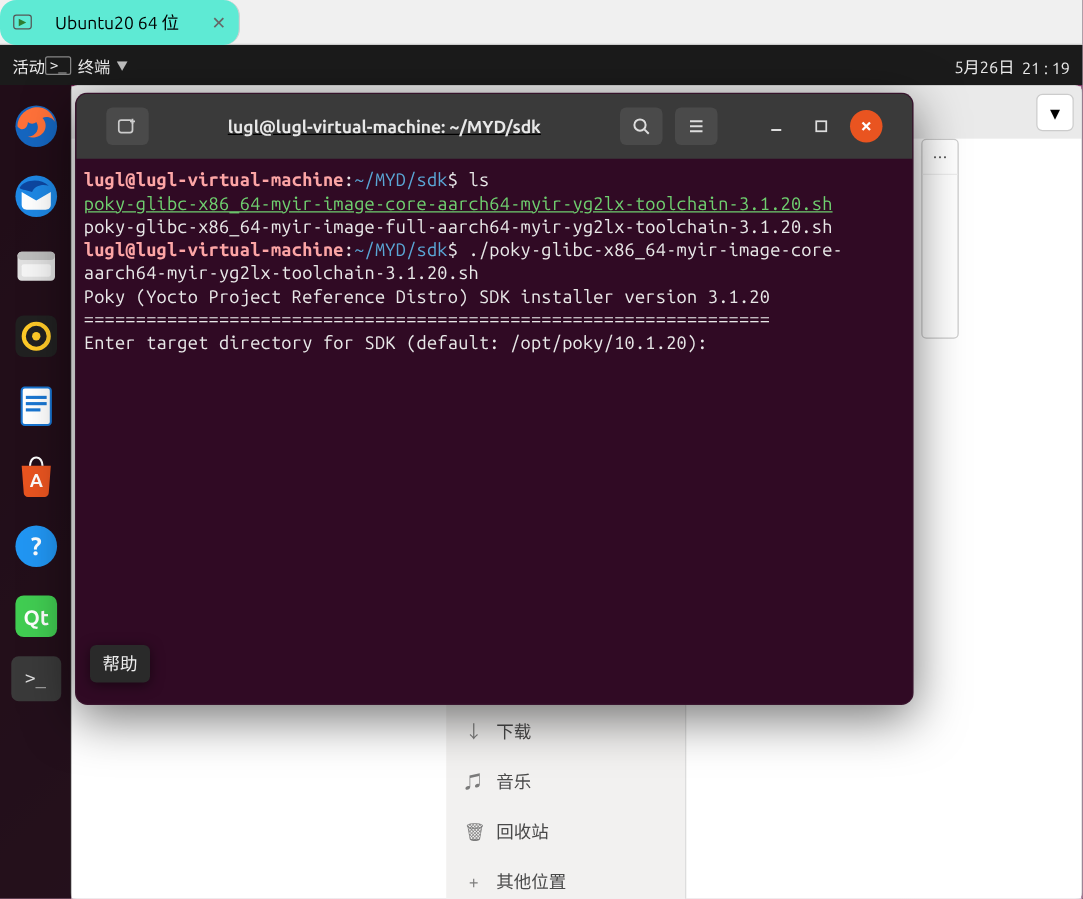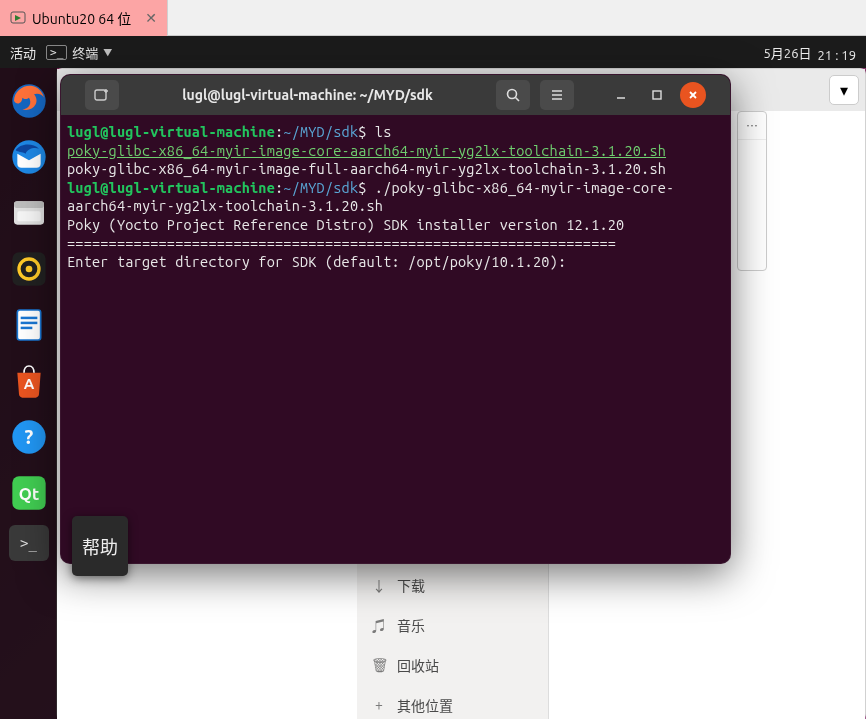--- a/index.html
+++ b/index.html
@@ -7,33 +7,34 @@
     width: 866px; height: 719px;
     font-family: "Ubuntu", "Noto Sans CJK SC", sans-serif;
     background: #fff; overflow: hidden; position: relative;
   }
   
   .vm-tabbar {
     height: 36px; background: #f0f0f0; border-bottom: 1px solid #ccc;
     display: flex; align-items: center;
   }
   .vm-tab {
-    height: 36px; display: flex; align-items: center; gap: 6px;
-    padding: 0 10px; background: #fca5a5; border-right: 1px solid #d0d0d0;
+    height: 36px; display: flex; align-items: center; gap: 18px;
+    padding: 0 10px; background: #5eead4; border-right: 1px solid #d0d0d0;
     font-size: 14px;
+    border-radius: 13px;
   }
   .vm-tab-icon { width: 16px; height: 16px; }
   .vm-tab-close { margin-left: 8px; color: #666; font-size: 14px; cursor: pointer; }
   
   .ubuntu-topbar {
     height: 32px; background: #1b1b1b; color: #eaeaea;
     display: flex; align-items: center; padding: 0 10px;
     font-size: 13px;
   }
-  .tb-left { display: flex; align-items: center; gap: 10px; }
+  .tb-left { display: flex; align-items: center; gap: 0; }
   .tb-right { margin-left: auto; display:flex; align-items:flex-end; gap:6px;}
   .tb-item { display: flex; align-items: center; gap: 5px; cursor: pointer; }
   .tb-caret { font-size: 9px; opacity: .8; }
   
   .desktop {
     position: relative; width: 866px; height: calc(719px - 36px - 32px);
     background: linear-gradient(135deg, #6b1d4a 0%, #7a2b5c 35%, #8c3f72 70%, #a25f8f 100%);
   }
   
   .dock {
@@ -100,47 +101,47 @@
     color:#555;
   }
   
   .term {
     position: absolute; left: 60px; top: 6px; width: 671px; height: 490px;
     background: #300a24; border-radius: 10px; overflow:hidden;
     box-shadow: 0 10px 40px rgba(0,0,0,.55);
     border: 1px solid rgba(255,255,255,.05);
   }
   .term-head {
-    height: 40px; background: #3a3a3a; display:flex; align-items:center;
-    padding: 0 24px; gap:10px;
+    height: 52px; background: #3a3a3a; display:flex; align-items:center;
+    padding: 0 24px; gap:10px;text-decoration:underline;
   }
   .th-btn {
     width:34px; height:30px; border-radius:5px; background:#4a4a4a;
     display:flex; align-items:center; justify-content:center; color:#ddd;
     cursor:pointer; font-size:15px;
   }
   .th-title { flex:1; text-align:center; color:#e8e8e8; font-weight:600; font-size:14px;}
   .th-winbtn { width:26px; height:26px; border-radius:50%;
     display:flex; align-items:center; justify-content:center; color:#ddd;
     cursor:pointer; font-size:12px;
   }
   .th-close { background:#e95420; color:#fff; }
   .term-body {
     padding: 8px 6px; font-family: "Ubuntu Mono","DejaVu Sans Mono",monospace;
     font-size: 14.5px; line-height: 1.28; color:#f0f0f0; white-space: pre-wrap;
     letter-spacing: .2px;
   }
-  .c-user { color:#22c55e; font-weight:600;}
+  .c-user { color:#fca5a5; font-weight:600;}
   .c-path { color:#5aa7d6; font-weight:400;}
   .c-exec { color:#6fcf6f; text-decoration: underline; margin-top: 34px; }
   .c-w    { color:#e8e8e8; }
   
   .tooltip {
-    position:absolute; left:72px; top:448px; padding:17px 10px;
-    background:#2a2a2a; color:#eee; font-size:18px; border-radius:5px;
+    position:absolute; left:72px; top:448px; padding:5px 10px;
+    background:#2a2a2a; color:#eee; font-size:14px; border-radius:5px;
     box-shadow:0 2px 10px rgba(0,0,0,.5);
   }
 </style>
 </head>
 <body>
 
 <div class="vm-tabbar">
   <div class="vm-tab">
     <svg class="vm-tab-icon" viewBox="0 0 16 16">
       <rect x="1" y="2" width="14" height="11" rx="2" fill="none" stroke="#555"></rect>
@@ -307,21 +308,21 @@
         <svg width="12" height="12" viewBox="0 0 12 12">
           <line x1="3" y1="3" x2="9" y2="9" stroke="#fff" stroke-width="1.8"></line>
           <line x1="9" y1="3" x2="3" y2="9" stroke="#fff" stroke-width="1.8"></line>
         </svg>
       </div>
     </div>
     <div class="term-body"><span class="c-user">lugl@lugl-virtual-machine</span><span class="c-w">:</span><span class="c-path">~/MYD/sdk</span><span class="c-w">$ </span><span class="c-w">ls</span>
 <span class="c-exec">poky-glibc-x86_64-myir-image-core-aarch64-myir-yg2lx-toolchain-3.1.20.sh</span>
 <span class="c-w">poky-glibc-x86_64-myir-image-full-aarch64-myir-yg2lx-toolchain-3.1.20.sh</span>
 <span class="c-user">lugl@lugl-virtual-machine</span><span class="c-w">:</span><span class="c-path">~/MYD/sdk</span><span class="c-w">$ </span><span class="c-w">./poky-glibc-x86_64-myir-image-core-aarch64-myir-yg2lx-toolchain-3.1.20.sh</span>
-<span class="c-w">Poky (Yocto Project Reference Distro) SDK installer version 12.1.20</span>
+<span class="c-w">Poky (Yocto Project Reference Distro) SDK installer version 3.1.20</span>
 <span class="c-w">==================================================================</span>
 <span class="c-w">Enter target directory for SDK (default: /opt/poky/10.1.20): </span></div>
   </div>
 
   <div class="tooltip">
     <span>帮助</span>
   </div>
 
 </div>
 

